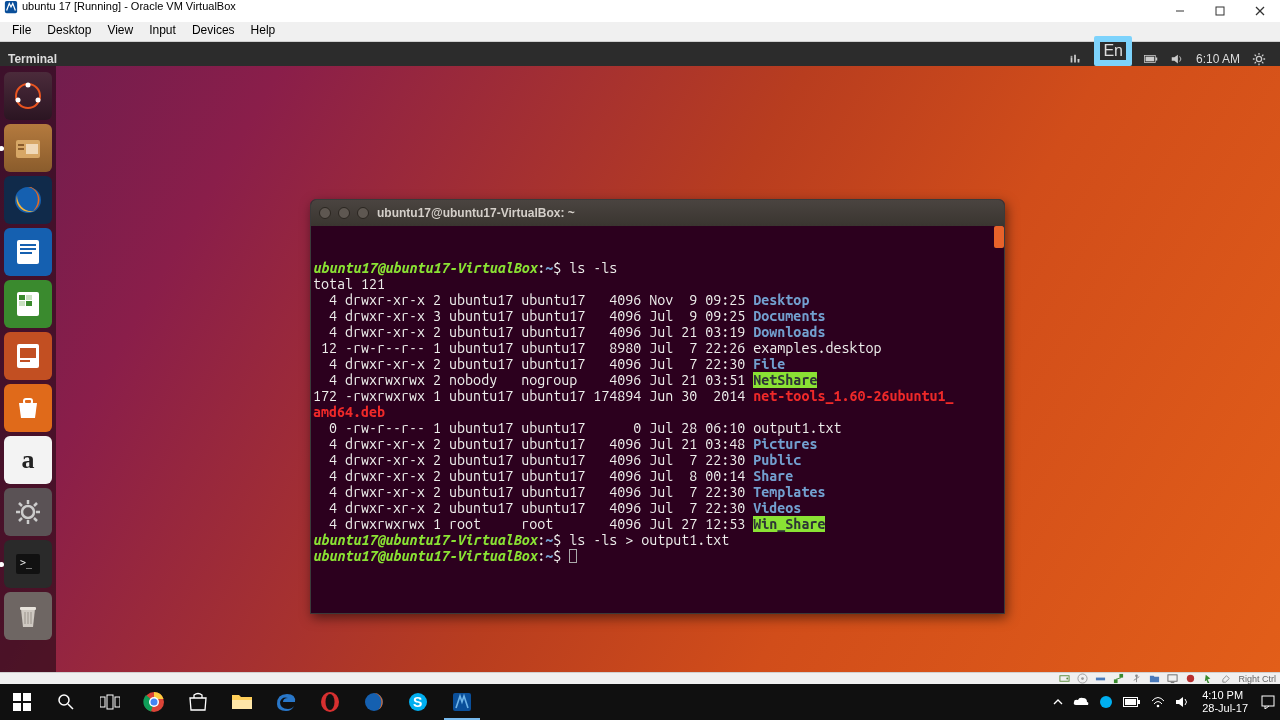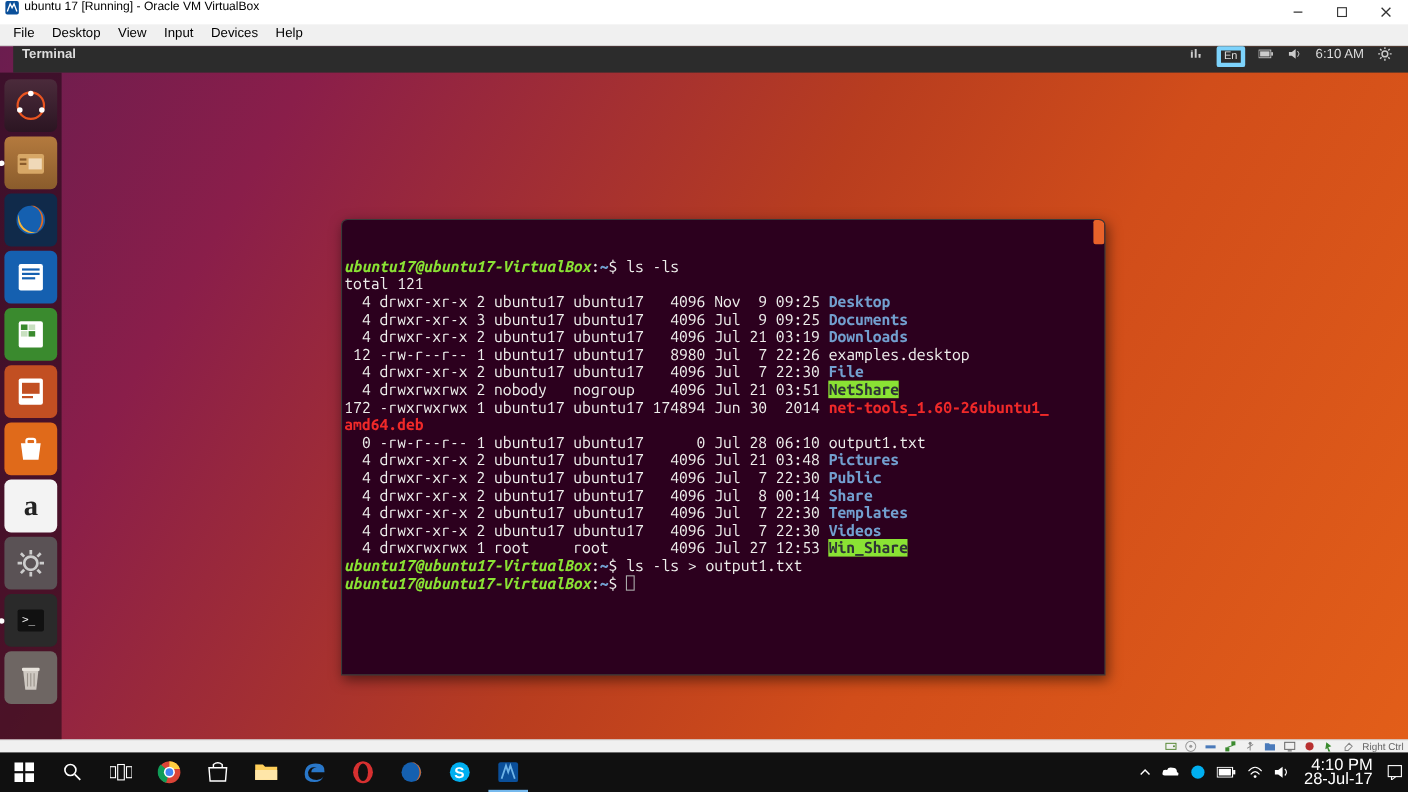--- a/index.html
+++ b/index.html
@@ -11,25 +11,25 @@
 .vb-icon svg { width: 14px; height: 14px; }
 .vb-title { color: #000; }
 .vb-winbtns { position: absolute; right: 0; top: 0; display: flex; }
 .vb-winbtn { width: 40px; height: 22px; display: flex; align-items: center; justify-content: center; font-size: 10px; color: #333; }
 
 .vb-menubar { height: 20px; background: #f0f0f0; display: flex; align-items: flex-start; padding: 0 4px; font-size: 12px; color: #000; border-bottom: 1px solid #d0d0d0; }
 .vb-menuitem { padding: 1px 8px; }
 
 
 .ubuntu-desktop { position: relative; height: 630px; background: linear-gradient(120deg, #6b1d4f 0%, #8a1e4a 18%, #b83d1f 50%, #d14d1a 68%, #e25e19 100%); }
-.ubuntu-topbar { position: absolute; top: 0; left: 12px; right: 0; height: 24px; background: #2c2c2c; color: #ddd; display: flex; align-items: flex-start; font-size: 12px; padding: 0 8px; z-index: 10; }
+.ubuntu-topbar { position: absolute; top: 0; left: 0; right: 0; height: 24px; background: #2c2c2c; color: #ddd; display: flex; align-items: flex-end; font-size: 12px; padding: 0 8px; z-index: 10; }
 .ubuntu-topbar .leftlbl { font-weight: bold; }
 .ubuntu-topbar .spacer { flex: 1; }
 .ubuntu-topbar .ind { padding: 0 6px; display: flex; align-items: center; justify-content: center; }
-.ubuntu-topbar .ind-box { border: 4px solid #7dd3fc; border-radius: 2px; padding: 0 3px; font-size: 10px; }
+.ubuntu-topbar .ind-box { border: 6px solid #7dd3fc; border-radius: 2px; padding: 0 3px; font-size: 16px; }
 .ubuntu-topbar svg { width: 14px; height: 14px; }
 
 
 .launcher { position: absolute; top: 24px; left: 0; width: 56px; bottom: 0; background: rgba(30, 8, 20, 0.6); display: flex; flex-direction: column; align-items: center; padding-top: 6px; gap: 4px; z-index: 5; }
 .launch-item { width: 48px; height: 48px; border-radius: 6px; display: flex; align-items: center; justify-content: center; font-size: 24px; color: #fff; background: rgba(255,255,255,0.07); position: relative; }
 .launch-item.dash { background: linear-gradient(#4b2b3b,#2b1522); }
 .launch-item.files { background: linear-gradient(#b47a3e,#8a5c2c); }
 .launch-item.firefox { background: #102a4a; }
 .launch-item.writer { background: #1560b0; }
 .launch-item.calc { background: #3a8a2e; }
@@ -59,21 +59,21 @@
 .vb-statusbar { height: 12px; background: #f0f0f0; display: flex; align-items: center; justify-content: flex-end; padding: 0 4px; font-size: 9px; color: #666; gap: 6px; border-top: 1px solid #d0d0d0; }
 .vb-statusbar .sicon { width: 12px; height: 12px; display: inline-flex; align-items: center; justify-content: center; }
 .vb-statusbar svg { width: 11px; height: 11px; }
 
 
 .win-taskbar { height: 36px; background: #101010; display: flex; align-items: center; }
 .win-task-item { width: 44px; height: 36px; display: flex; align-items: center; justify-content: center; color: #fff; font-size: 18px; position: relative; }
 .win-task-item.active::after { content:''; position:absolute; bottom:0; left:4px; right:4px; height:2px; background:#76b9ed; }
 .win-tray { margin-left: auto; display: flex; align-items: center; height: 100%; color: #fff; font-size: 11px; }
 .tray-item { padding: 0 5px; display: flex; align-items: center; justify-content: center; height:100%; }
-.tray-clock { text-align: right; line-height: 13px; padding: 0 8px; font-size: 15px; }
+.tray-clock { line-height: 13px; padding: 0 8px; font-size: 11px; }
 .tray-clock div { white-space: nowrap; }
 </style>
 </head>
 <body>
 
 <div class="vb-titlebar">
   <span class="vb-icon">
     <svg viewBox="0 0 16 16">
         <rect x="1" y="1" width="14" height="14" fill="#0a4f9a" rx="2"></rect>
         <path d="M3 12 L6 4 L8 8 L10 4 L13 12" stroke="#fff" stroke-width="1.4" fill="none"></path>
@@ -218,20 +218,28 @@
     <div class="launch-item trash">
         <svg width="30" height="30" viewBox="0 0 30 30">
           <path d="M8 8 L22 8 L20 26 L10 26 Z" fill="#cfc9c2"></path>
           <rect x="7" y="6" width="16" height="3" rx="1" fill="#e8e3dc"></rect>
           <path d="M12 11 L12 23 M15 11 L15 23 M18 11 L18 23" stroke="#9a938b" stroke-width="1"></path>
         </svg>
       </div>
   </div>
 
   <div class="term-window">
+    <div class="term-titlebar">
+      <div class="term-dots">
+        <div class="term-dot"></div>
+        <div class="term-dot"></div>
+        <div class="term-dot"></div>
+      </div>
+      <span>ubuntu17@ubuntu17-VirtualBox: ~</span>
+    </div>
     <div class="term-content">
 <div class="scrollbar"></div>
 <span id="term-body"><span class="p-green">ubuntu17@ubuntu17-VirtualBox</span><span class="p-white">:</span><span class="p-blue">~</span><span class="p-white">$ </span><span class="p-white">ls -ls</span>
 <span class="p-white">total 121</span>
 <span class="p-white">  4 drwxr-xr-x 2 ubuntu17 ubuntu17   4096 Nov  9 09:25 </span><span class="p-blue">Desktop</span>
 <span class="p-white">  4 drwxr-xr-x 3 ubuntu17 ubuntu17   4096 Jul  9 09:25 </span><span class="p-blue">Documents</span>
 <span class="p-white">  4 drwxr-xr-x 2 ubuntu17 ubuntu17   4096 Jul 21 03:19 </span><span class="p-blue">Downloads</span>
 <span class="p-white"> 12 -rw-r--r-- 1 ubuntu17 ubuntu17   8980 Jul  7 22:26 </span><span class="p-white">examples.desktop</span>
 <span class="p-white">  4 drwxr-xr-x 2 ubuntu17 ubuntu17   4096 Jul  7 22:30 </span><span class="p-blue">File</span>
 <span class="p-white">  4 drwxrwxrwx 2 nobody   nogroup    4096 Jul 21 03:51 </span><span class="p-hlgreen">NetShare</span>

